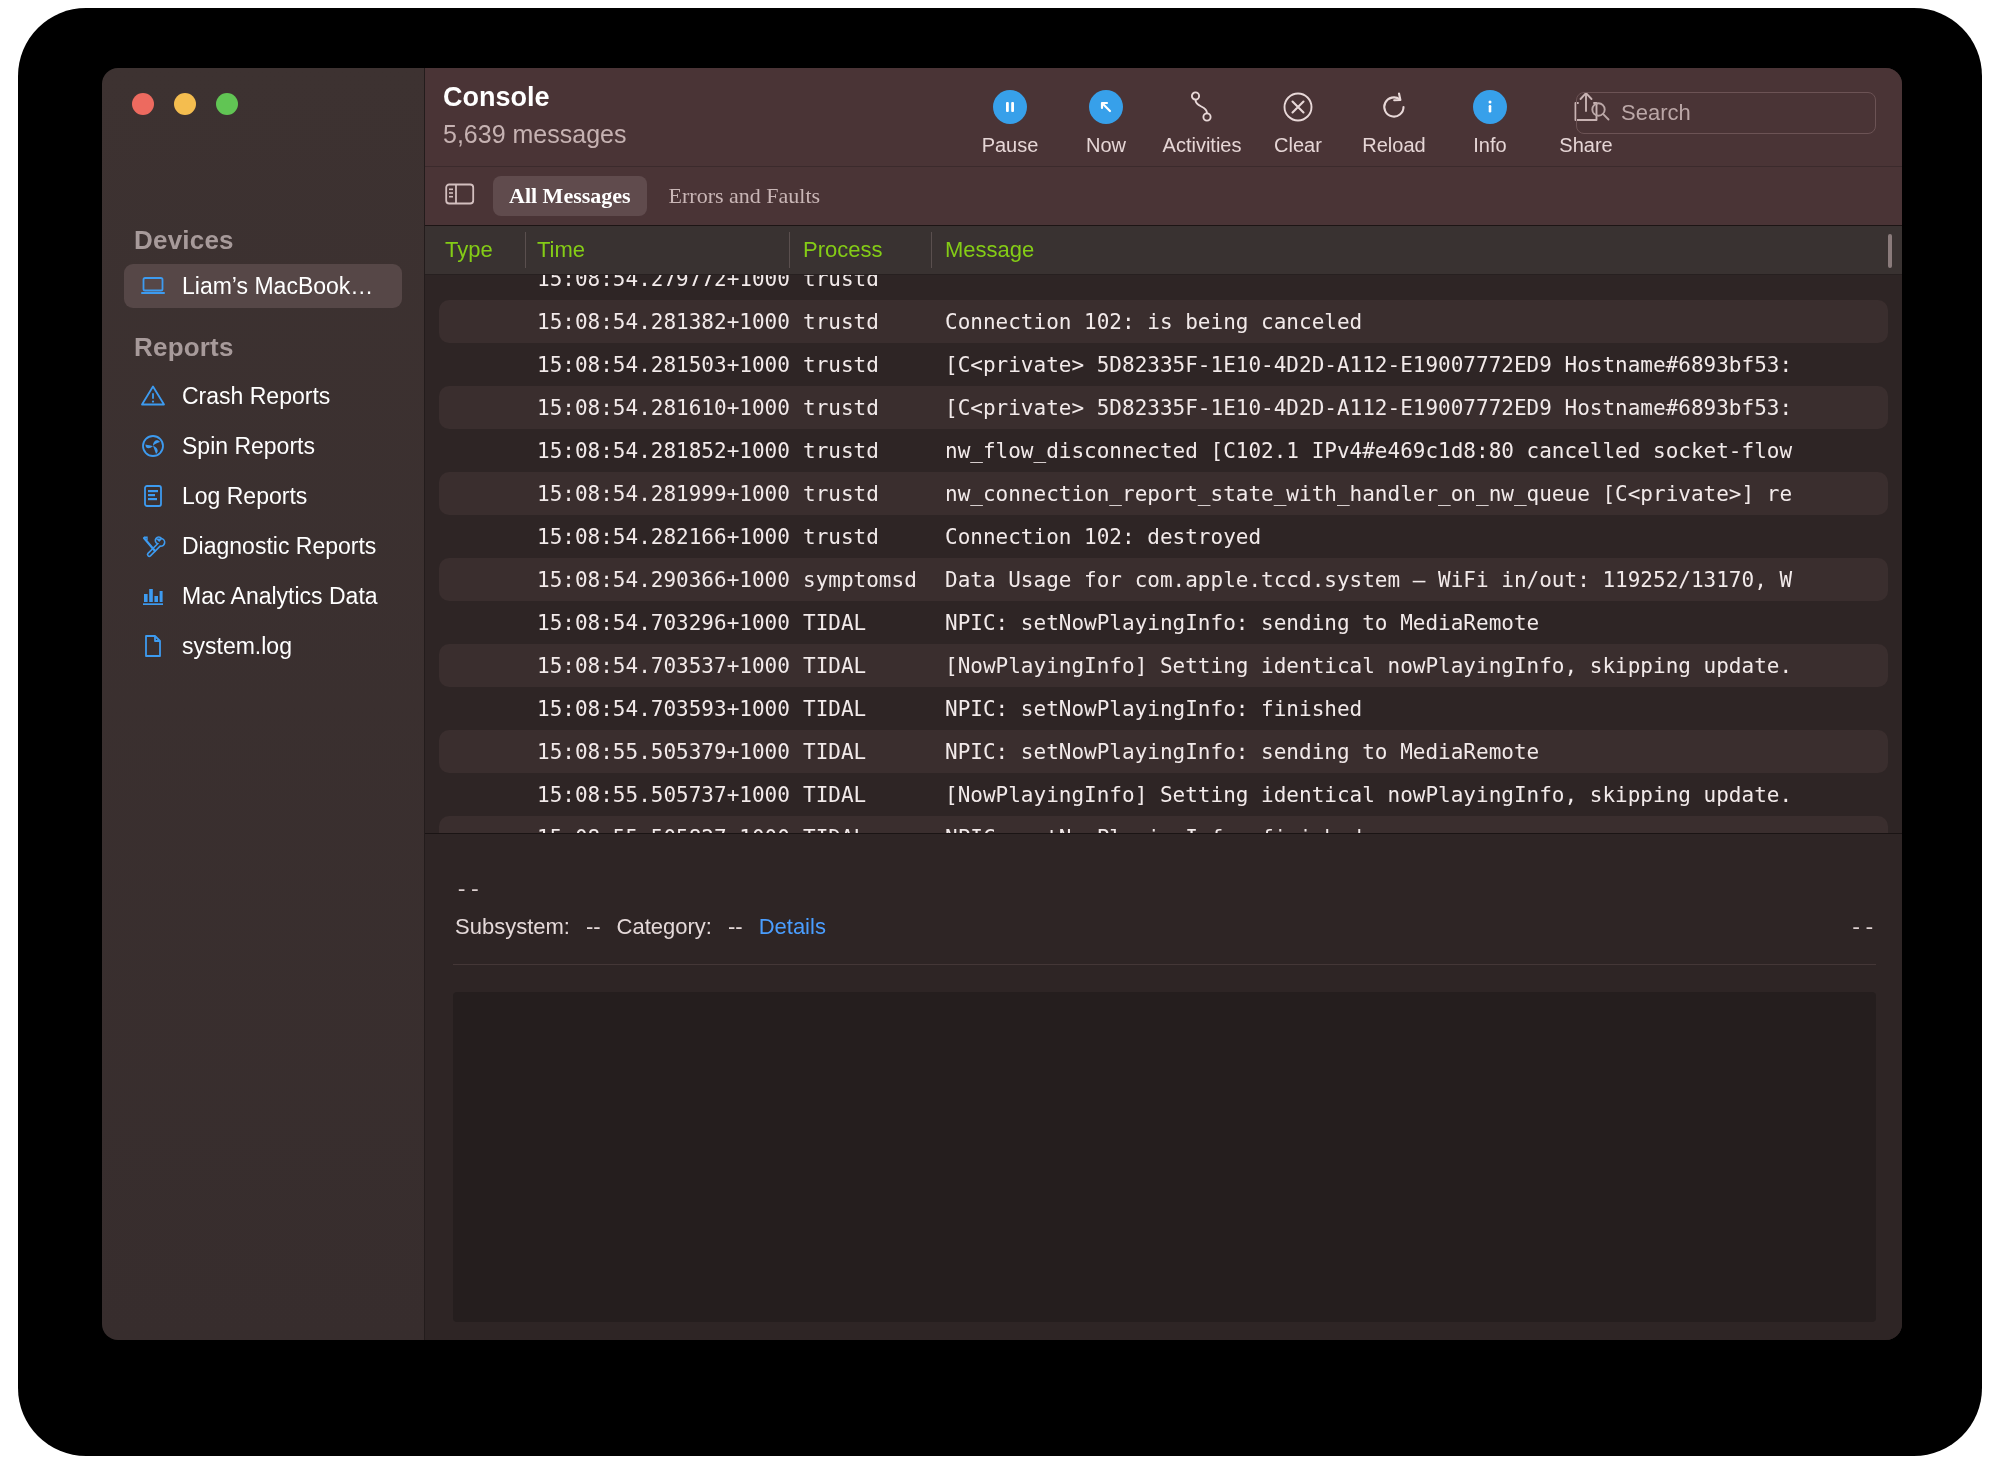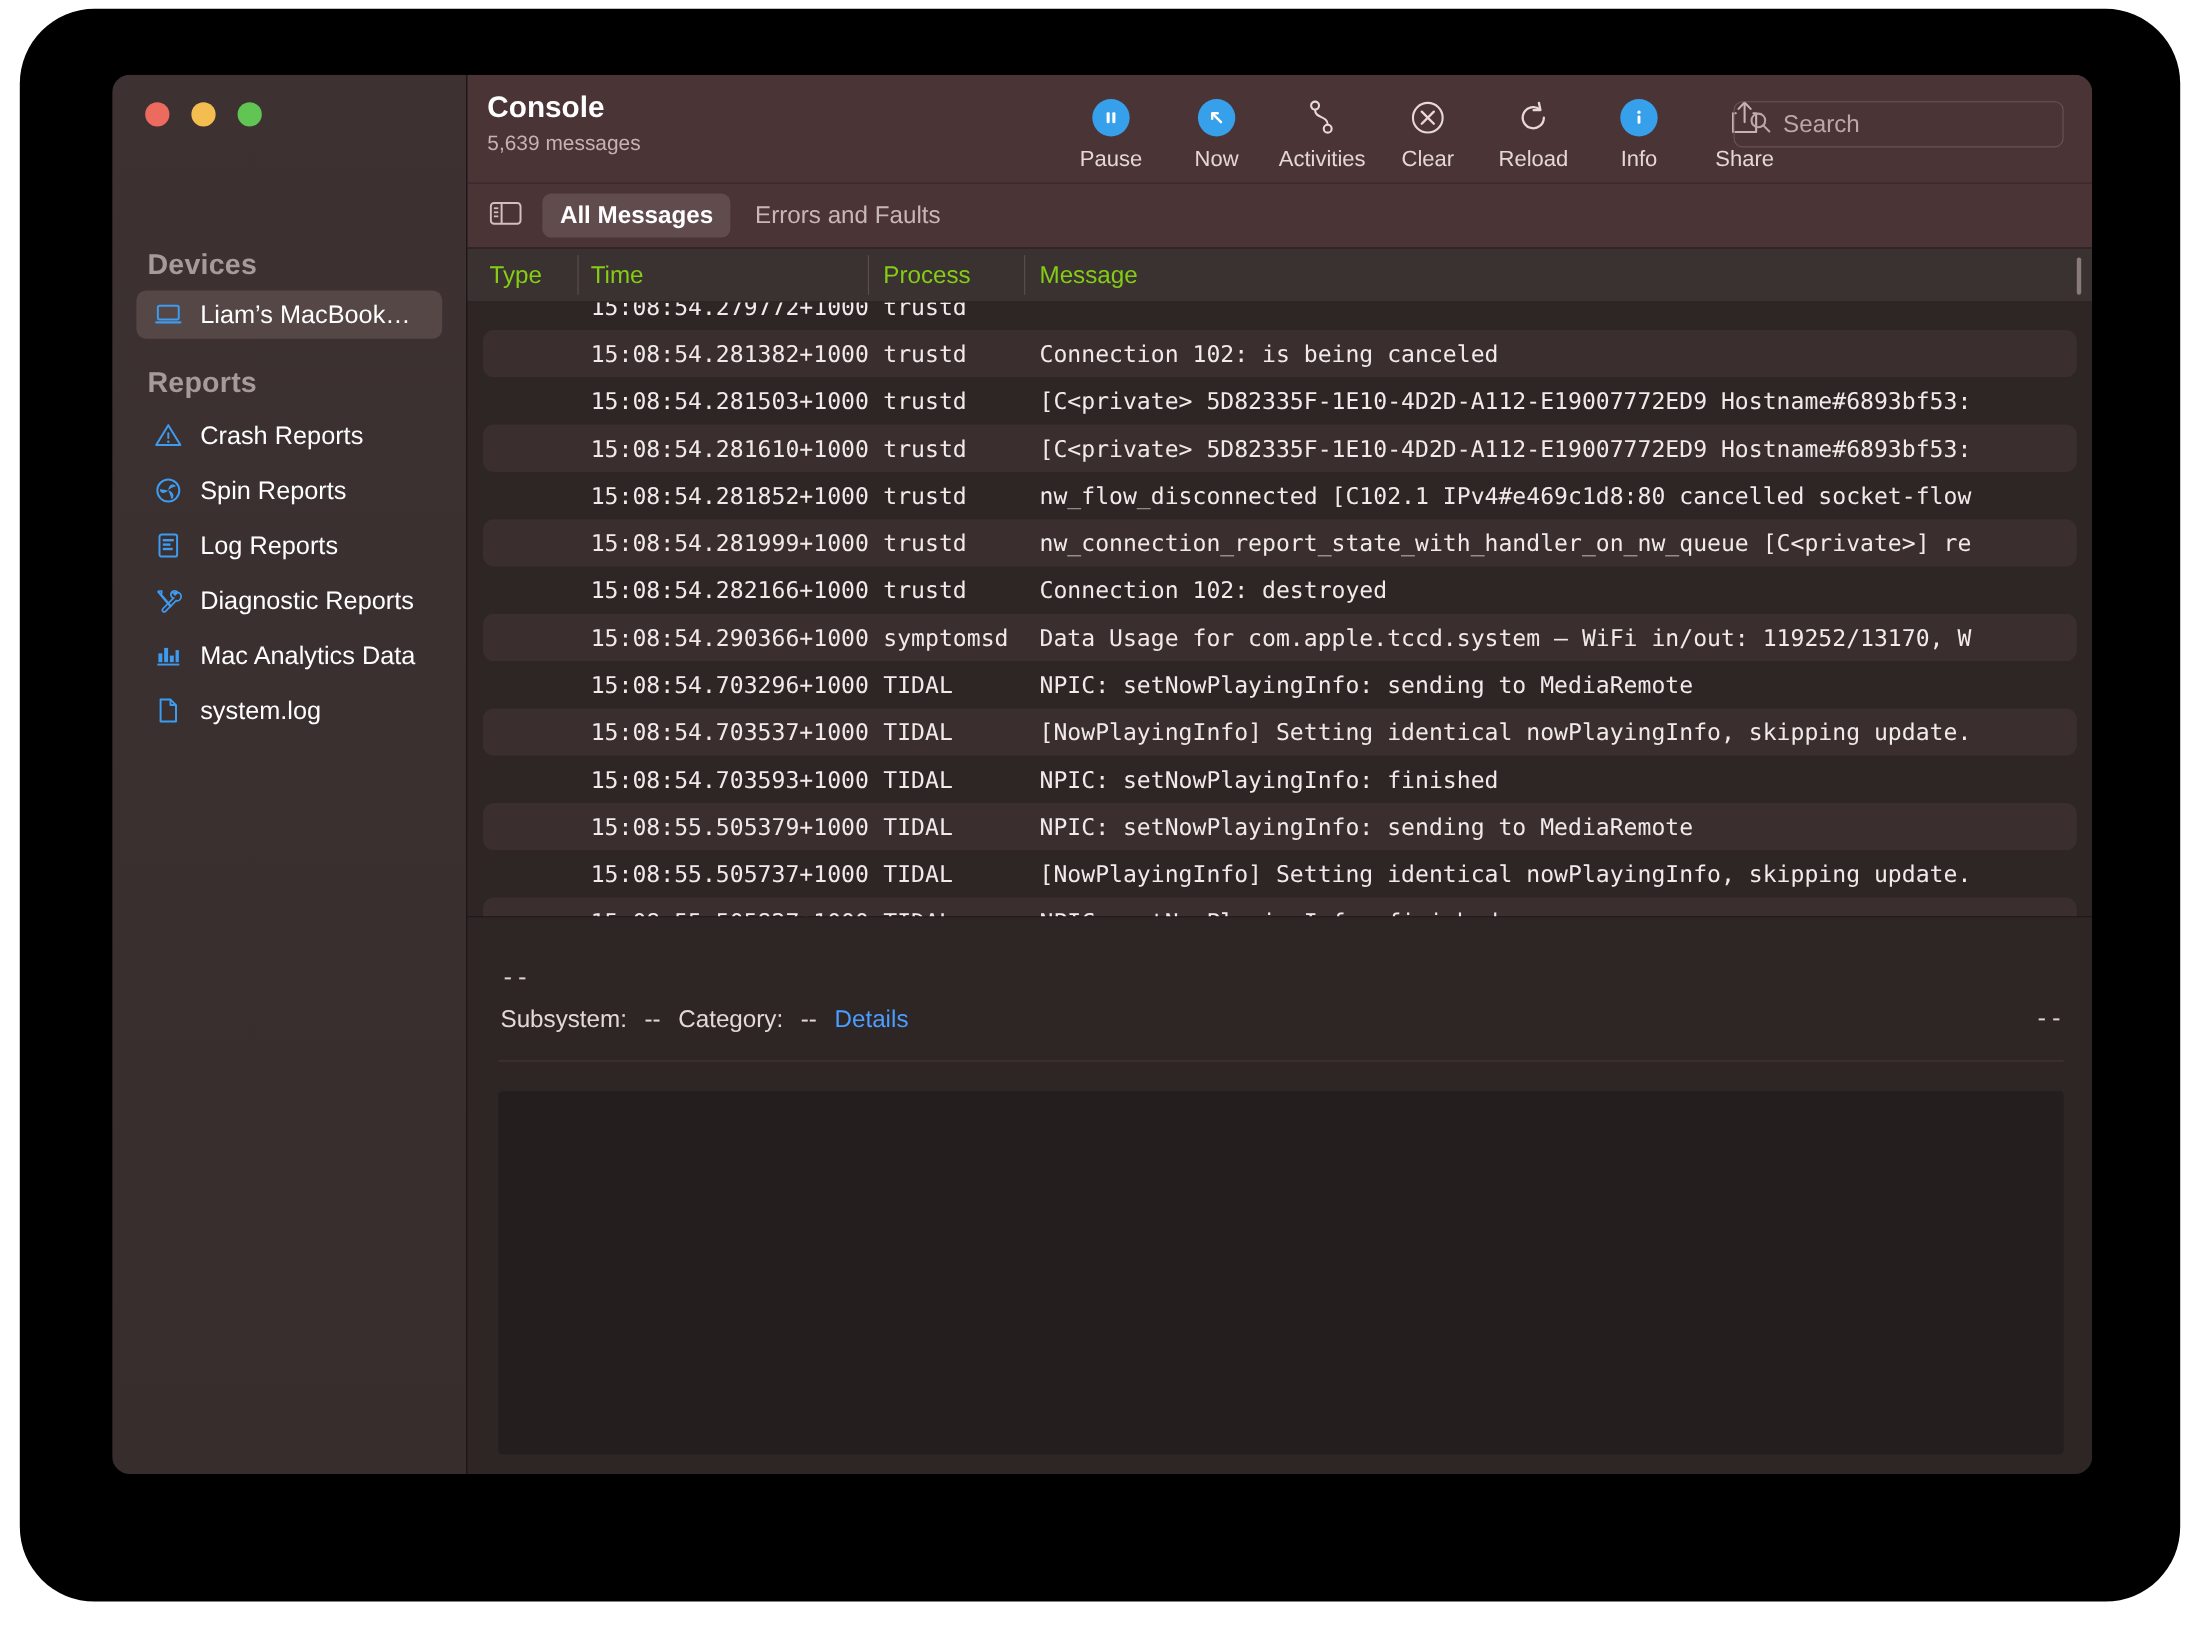--- a/index.html
+++ b/index.html
@@ -149,21 +149,21 @@
     left: 18px;
     top: 14px;
     font-size: 27px;
     font-weight: bold;
     color: #ffffff;
   }
   #msg-count {
     position: absolute;
     left: 18px;
     top: 52px;
-    font-size: 19px;
+    font-size: 25px;
     color: #c6b2b2;
   }
   #tool-group {
     position: absolute;
     left: 537px;
     top: 12px;
     display: flex;
     gap: 0px;
   }
   .tool-btn {
@@ -225,20 +225,21 @@
     border-bottom: 1px solid #1d1515;
   }
   #sidebar-toggle-icon { margin-right: 18px; }
   .seg {
     font-size: 22px;
     padding: 7px 16px;
     border-radius: 8px;
     color: #c9b6b6;
     margin-right: 6px;
     white-space: nowrap;
+    font-family: Liberation Serif, serif;
   }
   .seg.active {
     background: #604b4d;
     color: #ffffff;
     font-weight: bold;
   }
 
   
   #table-head {
     height: 48px;

